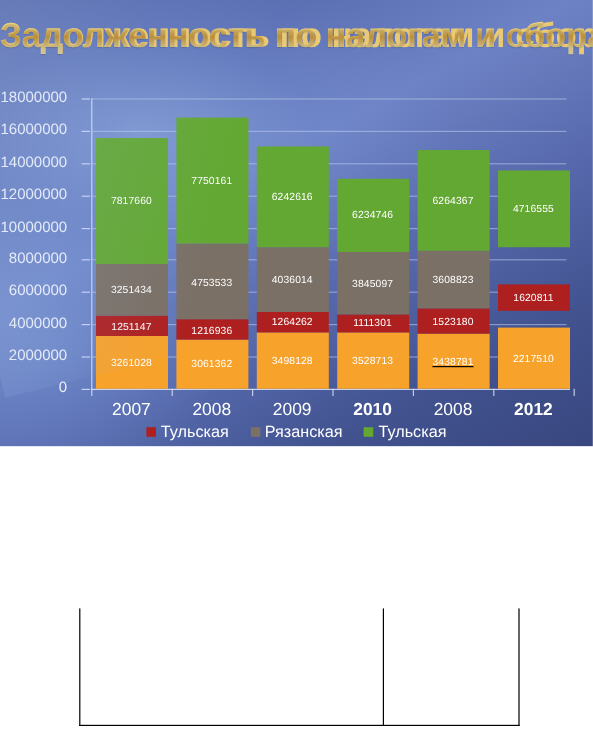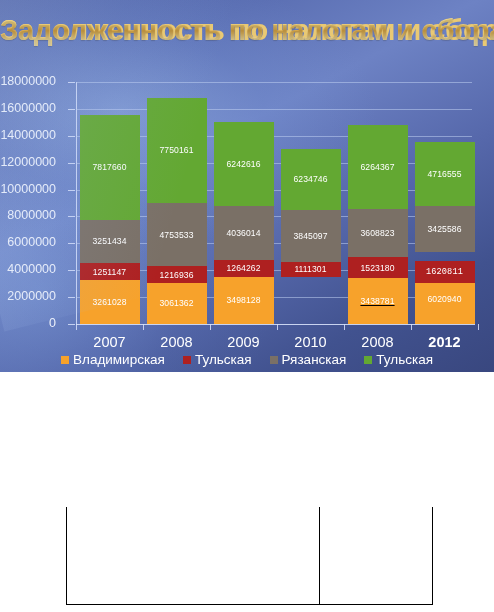--- a/index.html
+++ b/index.html
@@ -299,73 +299,69 @@
           <div class="seg s2" style="height: 54.262px; bottom: 64.0277px;">
             <span class="seg-label">4036014</span>
           </div>
           <div class="seg s3" style="height: 83.9285px; bottom: 118.29px;">
             <span class="seg-label">6242616</span>
           </div>
         </div>
         <div class="xtick" style="left: 134px;"></div>
         <div class="xlabel" style="left: 134px; width: 67px;">2009</div>
         <div class="bar-group" style="left: 204.5px; width: 60px; bottom: 0px; height: 197.9px;">
+          <div class="seg s0" style="height: 47.4416px; bottom: 0px;">
+            <span class="seg-label">3528713</span>
+          </div>
           <div class="seg s1" style="height: 14.9408px; bottom: 47.4416px;">
             <span class="seg-label">1111301</span>
           </div>
           <div class="seg s2" style="height: 51.6952px; bottom: 62.3824px;">
             <span class="seg-label">3845097</span>
           </div>
           <div class="seg s3" style="height: 61px; bottom: 114.078px;">
             <span class="seg-label">6234746</span>
           </div>
         </div>
         <div class="xtick" style="left: 201px;"></div>
-        <div class="xlabel" style="left: 201px; width: 67px;">2010</div>
+        <div class="xlabel" style="left: 201px; width: 67px; font-weight: bold;">2010</div>
         <div class="bar-group" style="left: 271.5px; width: 60px; bottom: 0px; height: 199.45px;">
           <div class="seg s0" style="height: 46.2325px; bottom: 0px; text-decoration: underline;">
             <span class="seg-label">3438781</span>
           </div>
           <div class="seg s1" style="height: 20.4783px; bottom: 46.2325px;">
             <span class="seg-label">1523180</span>
           </div>
           <div class="seg s2" style="height: 48.5186px; bottom: 66.7108px;">
             <span class="seg-label">3608823</span>
           </div>
           <div class="seg s3" style="height: 84.2209px; bottom: 115.229px; margin-top: 28px;">
             <span class="seg-label">6264367</span>
           </div>
         </div>
         <div class="xtick" style="left: 268px;"></div>
         <div class="xlabel" style="left: 268px; width: 67px;">2008</div>
         <div class="bar-group" style="left: 338.5px; width: 60px; bottom: 0px; height: 181.916px;">
           <div class="seg s0" style="height: 50.6583px; bottom: 0px;">
-            <span class="seg-label">6020940</span>
-          </div>
-          <div class="seg s1" style="height: 21.7909px; bottom: 41px; font-family: Liberation Mono, monospace;">
+            <span class="seg-label">2217510</span>
+          </div>
+          <div class="seg s1" style="height: 21.7909px; bottom: 65px;">
             <span class="seg-label">1620811</span>
-          </div>
-          <div class="seg s2" style="height: 46.0551px; bottom: 72.4492px;">
-            <span class="seg-label">3425586</span>
           </div>
           <div class="seg s3" style="height: 63.4115px; bottom: 118.504px;">
             <span class="seg-label">4716555</span>
           </div>
         </div>
         <div class="xtick" style="left: 335px;"></div>
         <div class="xlabel" style="left: 335px; width: 67px; font-weight: bold;">2012</div>
         <div class="xtick" style="left: 402px;"></div>
       </div>
   </div>
 
   <div id="legend">
-      <div class="legend-item">
-        <span class="legend-swatch" style="background: rgb(247, 162, 43);"></span>
-        <span class="legend-text">Владимирская</span>
-      </div>
       <div class="legend-item">
         <span class="legend-swatch" style="background: rgb(174, 32, 32);"></span>
         <span class="legend-text">Тульская</span>
       </div>
       <div class="legend-item">
         <span class="legend-swatch" style="background: rgb(122, 112, 102);"></span>
         <span class="legend-text">Рязанская</span>
       </div>
       <div class="legend-item">
         <span class="legend-swatch" style="background: rgb(99, 168, 50);"></span>

